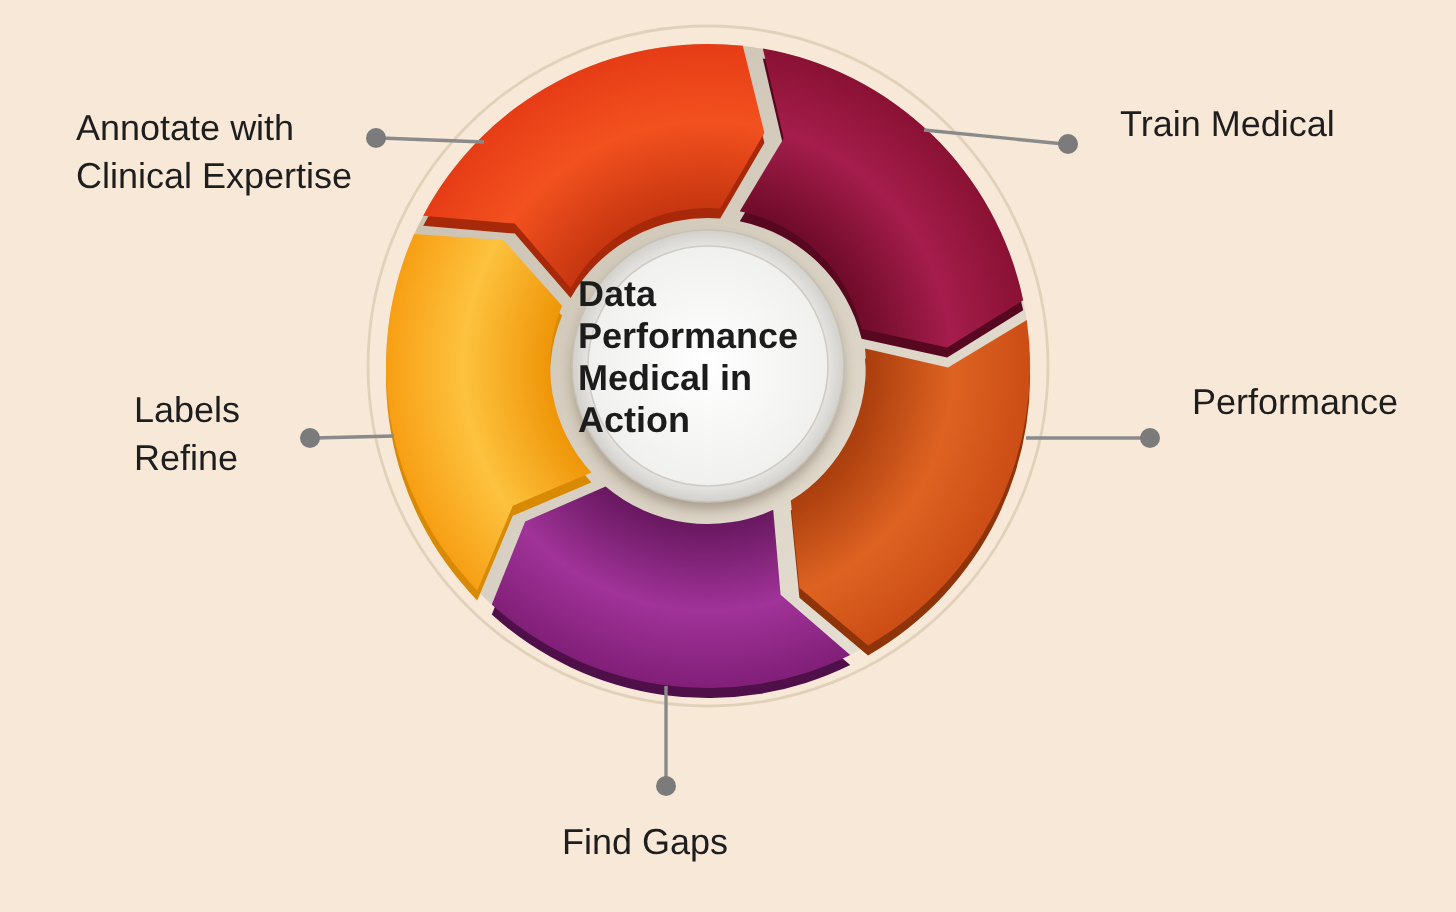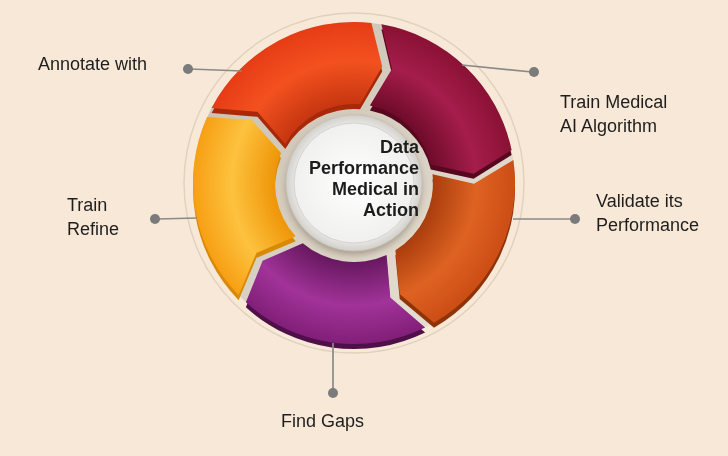--- a/index.html
+++ b/index.html
@@ -8,27 +8,27 @@
     background:#F7E8D7;
     font-family:"Liberation Sans", sans-serif;
   }
   #wheel{position:absolute; left:0; top:0;}
   .lbl{
     position:absolute;
     font-size:18px; line-height:24px; font-weight:500;
     color:#1E1E1E; white-space:nowrap;
   }
   #lbl-annotate{left:38px;  top:52px;}
-  #lbl-train   {left:560px; top:50px;margin-top:40px;}
+  #lbl-train   {left:560px; top:50px;}
   #lbl-validate{left:596px; top:189px;}
   #lbl-refine  {left:67px;  top:193px;}
   #lbl-findgaps{left:281px; top:409px; width:110px; text-align:left;}
   .center-text{
     position:absolute; left:289px; top:137px; width:130px;
-    text-align:right; font-weight:700; font-size:18px; line-height:21px;
+    text-align:left; font-weight:700; font-size:18px; line-height:21px;
     color:#1C1C1C;
   }
 </style>
 </head>
 <body>
 
 <div class="canvas" style="background: rgb(247, 232, 215);">
 
   <svg id="wheel" width="728" height="456" viewBox="0 0 728 456">
       <defs>
@@ -99,34 +99,33 @@
       <line x1="513" y1="219" x2="573" y2="219" stroke="#8A8A8A" stroke-width="1.7"></line>
       <circle cx="575" cy="219" r="5" fill="#7B7B7B"></circle>
       <line x1="333" y1="343" x2="333" y2="391" stroke="#8A8A8A" stroke-width="1.7"></line>
       <circle cx="333" cy="393" r="5" fill="#7B7B7B"></circle>
       <line x1="197" y1="218" x2="157" y2="219" stroke="#8A8A8A" stroke-width="1.7"></line>
       <circle cx="155" cy="219" r="5" fill="#7B7B7B"></circle>
     </svg>
 
   <div class="lbl" id="lbl-annotate">
     <div>Annotate with</div>
+    <div>Clinical Expertise</div>
   </div>
 
   <div class="lbl" id="lbl-train">
     <div>Train Medical</div>
-    <div>AI Algorithm</div>
   </div>
 
   <div class="lbl" id="lbl-validate">
-    <div>Validate its</div>
     <div>Performance</div>
   </div>
 
   <div class="lbl" id="lbl-refine">
-    <div>Train</div>
+    <div>Labels</div>
     <div>Refine</div>
   </div>
 
   <div class="lbl" id="lbl-findgaps">
     <div>Find Gaps</div>
   </div>
 
   <div class="center-text">
     <div>Data</div>
     <div>Performance</div>

